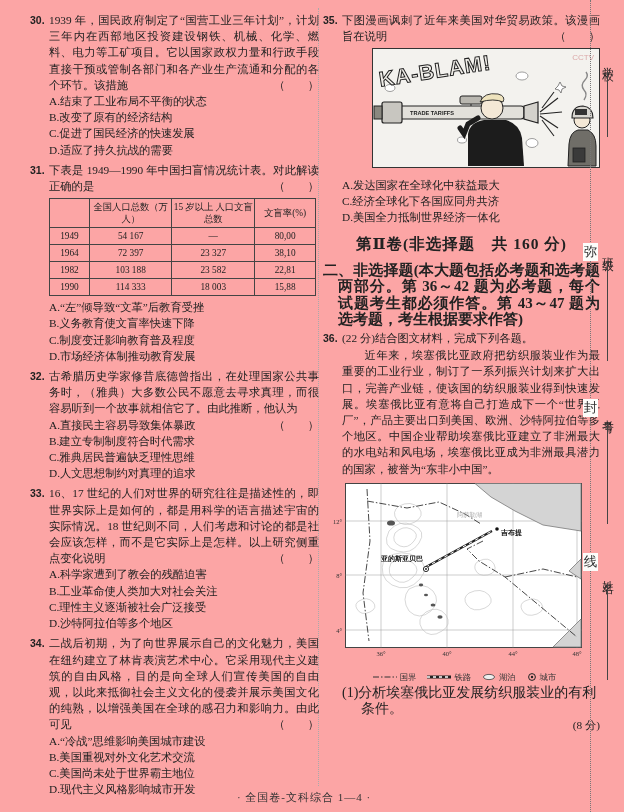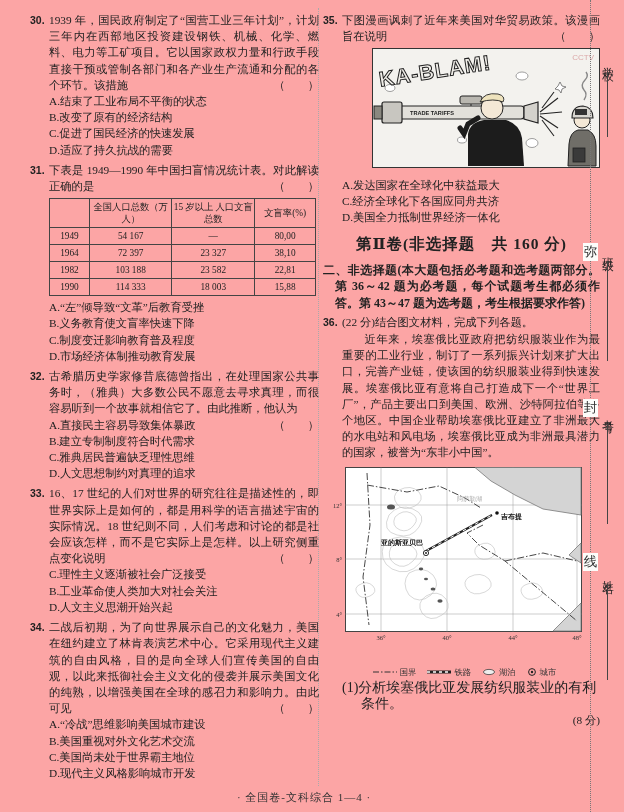--- a/index.html
+++ b/index.html
@@ -15,25 +15,25 @@
   .bracket{float:right;}
   .opt{display:block;text-align:left;}
   table.stat{width:99%;border-collapse:collapse;margin:4px 0 3px 0;font-size:9.3px;line-height:12px;}
   table.stat td{border:1px solid #444;text-align:center;padding:2px 1px;}
   table.stat td:nth-child(1){width:15%;}
   table.stat td:nth-child(2){width:31%;}
   table.stat td:nth-child(3){width:31%;}
   table.stat td:nth-child(4){width:23%;}
   .cartoon-wrap{margin:4px 0 4px 30px;}
   .section-title{font-weight:bold;font-size:15.5px;text-align:center;margin:9px 0 7px 0;letter-spacing:1px;}
-  .section-intro{font-weight:bold;font-size:12px;line-height:16.2px;text-align:justify;
+  .section-intro{font-weight:bold;font-size:15px;line-height:16.2px;text-align:justify;
                  padding-left:1em;text-indent:-1em;margin-bottom:3px;}
   .material{font-size:11.3px;line-height:16.2px;text-align:justify;padding-left:19px;text-indent:2em;margin-bottom:4px;}
   .map-wrap{margin:2px 0 2px 6px;}
-  .legend-row{display:flex;justify-content:center;gap:11px;align-items:center;font-size:8.3px;color:#333;margin-top:12px;}
+  .legend-row{display:flex;justify-content:center;gap:11px;align-items:center;font-size:8.3px;color:#333;margin-top:1px;}
   .legend-item{display:flex;align-items:center;gap:3px;}
   .subq{font-size:14px;line-height:16.2px;padding-left:19px;text-indent:-19px;margin-left:19px;}
   .score-line{font-size:11.3px;line-height:16.2px;padding-left:19px;}
   .footer{position:absolute;bottom:7px;left:0;width:592px;text-align:center;font-size:11px;color:#333;letter-spacing:1px;margin-left:8px;}
   
   .seal-line{position:absolute;left:590px;top:0;bottom:0;border-left:1.5px dotted #777;}
   .seal-char{position:absolute;left:583px;width:15px;text-align:center;font-size:13.5px;background:#fcfcfa;color:#333;}
   .field{position:absolute;left:600px;display:flex;flex-direction:column;align-items:center;}
   .field-label{writing-mode:vertical-rl;text-orientation:upright;font-size:11.5px;letter-spacing:3px;color:#222;}
   .field-rule{width:1px;background:#444;margin-top:7px;}
@@ -108,23 +108,24 @@
       <span class="opt">A.直接民主容易导致集体暴政</span>
       <span class="opt">B.建立专制制度符合时代需求</span>
       <span class="opt">C.雅典居民普遍缺乏理性思维</span>
       <span class="opt">D.人文思想制约对真理的追求</span>
     </div>
 
     <div class="q">
       <span class="qno">33.</span>
       <span>16、17 世纪的人们对世界的研究往往是描述性的，即世界实际上是如何的，都是用科学的语言描述宇宙的实际情况。18 世纪则不同，人们考虑和讨论的都是社会应该怎样，而不是它实际上是怎样。以上研究侧重点变化说明</span>
       <span class="bracket">（　　）</span>
+      <span class="opt">A.科学家遭到了教会的残酷迫害</span>
+      <span class="opt">B.工业革命使人类加大对社会关注</span>
       <span class="opt">C.理性主义逐渐被社会广泛接受</span>
-      <span class="opt">B.工业革命使人类加大对社会关注</span>
-      <span class="opt">D.人文主义思潮开始兴起</span>
+      <span class="opt">D.沙特阿拉伯等多个地区</span>
     </div>
 
     <div class="q">
       <span class="qno">34.</span>
       <span>二战后初期，为了向世界展示自己的文化魅力，美国在纽约建立了林肯表演艺术中心。它采用现代主义建筑的自由风格，目的是向全球人们宣传美国的自由观，以此来抵御社会主义文化的侵袭并展示美国文化的纯熟，以增强美国在全球的感召力和影响力。由此可见</span>
       <span class="bracket">（　　）</span>
       <span class="opt">A.“冷战”思维影响美国城市建设</span>
       <span class="opt">B.美国重视对外文化艺术交流</span>
       <span class="opt">C.美国尚未处于世界霸主地位</span>
       <span class="opt">D.现代主义风格影响城市开发</span>

